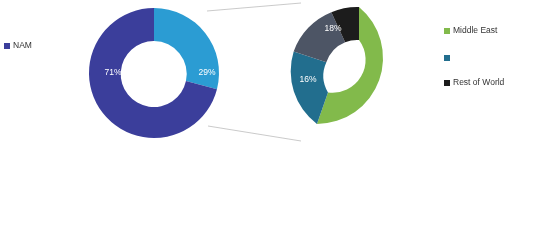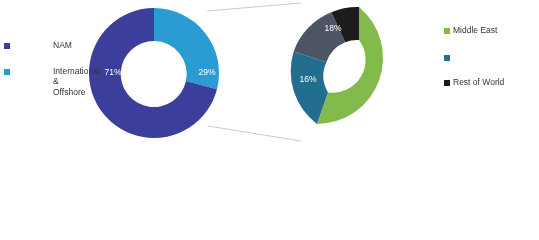--- a/index.html
+++ b/index.html
@@ -48,21 +48,21 @@
     line-height: 10.5px;
     color: #333333;
     white-space: pre-line;
     letter-spacing: 0px;
   }
   #legend-left {
     left: 4px;
     top: 40px;
     width: 74px;
   }
-  #legend-left .legend-item { margin-bottom: 15px; gap: 40px; }
+  #legend-left .legend-item { margin-bottom: 15px; }
   #legend-right {
     left: 444px;
     top: 25px;
     width: 95px;
   }
   #legend-right .legend-item { margin-bottom: 16px; }
   .slice-label {
     font-size: 8.5px;
     fill: #ffffff;
     font-family: "Liberation Sans", sans-serif;
@@ -134,25 +134,20 @@
       <text class="slice-label" x="308" y="80">16%</text>
       <text class="slice-label" x="333" y="29">18%</text>
     </g>
   </svg>
 
   <div class="legend" id="legend-left">
     <div class="legend-item">
       <span class="legend-swatch" style="background:#3b3e9b"></span>
       <span class="legend-label">NAM</span>
     </div>
-    <div class="legend-item">
-      <span class="legend-swatch" style="background:#2b9cd3"></span>
-      <span class="legend-label">International &amp;
-Offshore</span>
-    </div>
   </div>
 
   <div class="legend" id="legend-right">
     <div class="legend-item">
       <span class="legend-swatch" style="background:#82ba4b"></span>
       <span class="legend-label">Middle East</span>
     </div>
     <div class="legend-item">
       <span class="legend-swatch" style="background:#226e8e"></span>
     </div>

